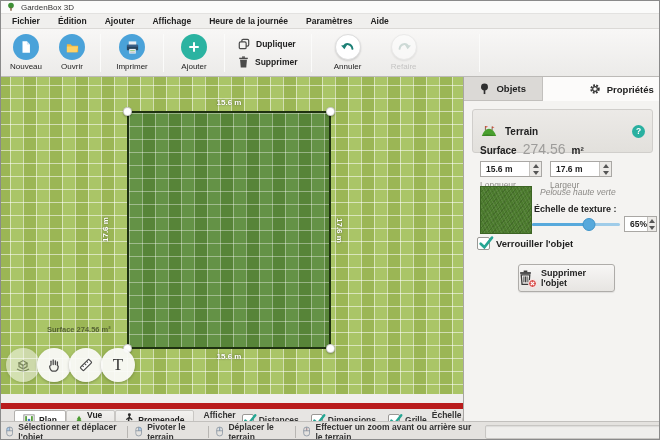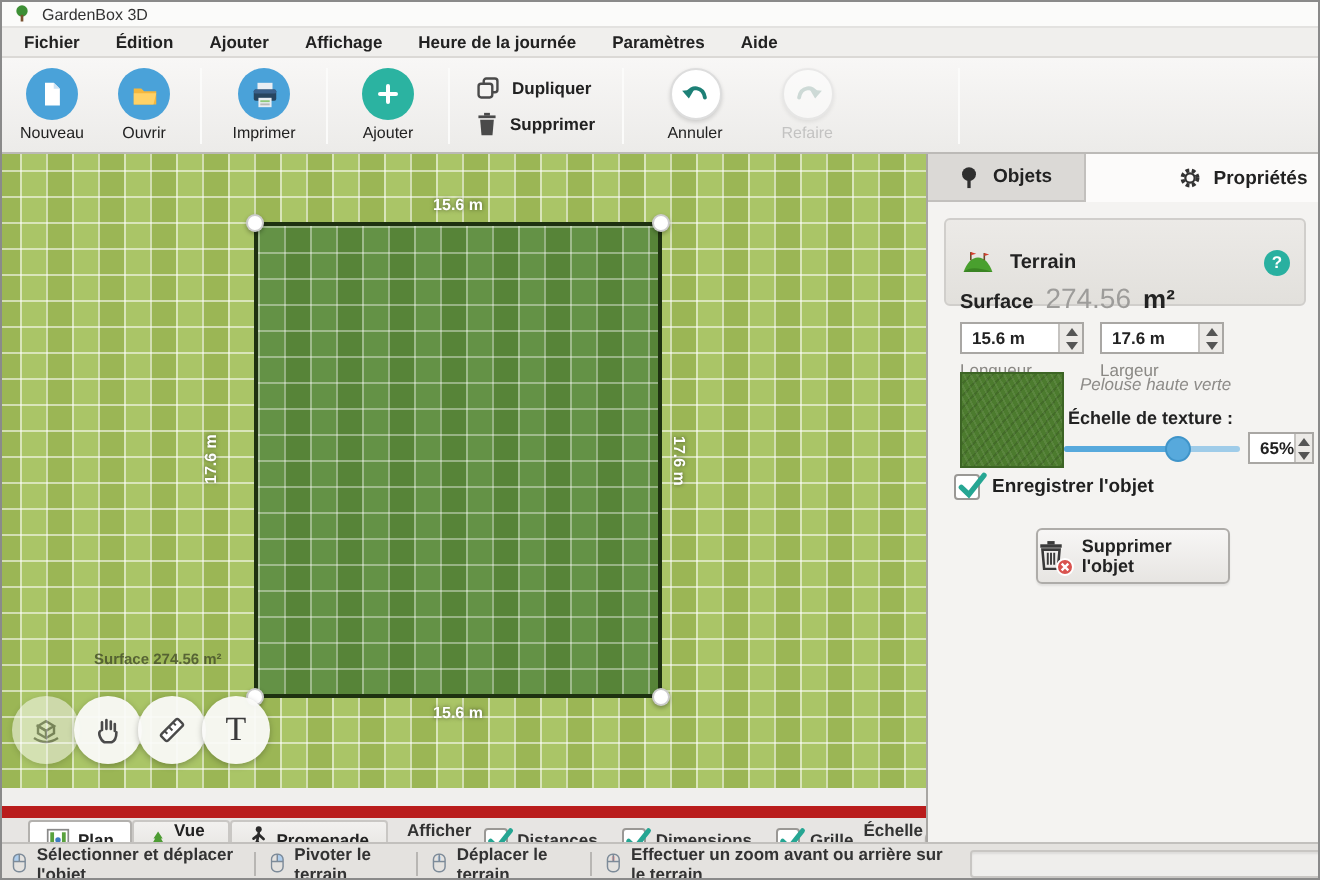--- a/index.html
+++ b/index.html
@@ -75,21 +75,21 @@
   .panel{position:absolute;left:462px;top:76px;width:198px;height:344px;background:#f4f3f1;border-left:1px solid #a8a6a3;}
   .tabs{display:flex;height:24px;}
   .tab{flex:1;display:flex;align-items:center;justify-content:center;gap:6px;font-size:9.5px;font-weight:700;color:#222;background:#dbd9d6;border-bottom:1px solid #c2c0bd;border-right:1px solid #c2c0bd;cursor:pointer;}
   .tab.active{background:#fcfbfa;border-bottom:none;padding-left:40px;}
   .terrain-bar{position:absolute;left:8px;top:32px;width:181px;height:44px;background:linear-gradient(#eceae7,#e2e0dc);border:1px solid #d0cecb;border-radius:3px;display:flex;align-items:center;padding:0 7px;gap:7px;}
   .terrain-bar .ttl{font-size:10px;font-weight:700;color:#222;flex:1;}
   .helpdot{width:13px;height:13px;border-radius:50%;background:#29b0a0;color:#fff;font-size:8.5px;font-weight:700;display:flex;align-items:center;justify-content:center;cursor:pointer;}
   .surfrow{position:absolute;left:16px;top:64px;display:flex;align-items:baseline;gap:6px;}
   .surfrow .k{font-size:10px;font-weight:700;color:#222;}
   .surfrow .v{font-size:14px;color:#9d9c9a;}
-  .surfrow .u{font-size:13px;font-weight:700;color:#222;}
+  .surfrow .u{font-size:10px;font-weight:700;color:#222;}
   .spin{position:absolute;width:62px;height:16px;background:#fff;border:1px solid #a9a7a4;display:flex;}
   .spin .val{flex:1;font-size:8.5px;font-weight:600;color:#222;display:flex;align-items:center;padding-left:5px;}
   .spin .btns{width:12px;border-left:1px solid #c5c3c0;background:#eceae7;display:flex;flex-direction:column;}
   .spin .btns i{flex:1;display:flex;align-items:center;justify-content:center;cursor:pointer;}
   .spin .btns i.up b{width:0;height:0;border-left:3px solid transparent;border-right:3px solid transparent;border-bottom:4px solid #555;}
   .spin .btns i.dn b{width:0;height:0;border-left:3px solid transparent;border-right:3px solid transparent;border-top:4px solid #555;}
   .spin-lbl{position:absolute;font-size:8.5px;color:#8a8884;}
   .swatch{position:absolute;left:16px;top:109px;width:52px;height:48px;border:1px solid #3c6424;background:#4c7b2e;
     background-image:repeating-linear-gradient(63deg,rgba(255,255,255,.08) 0 1px,transparent 1px 3px),repeating-linear-gradient(-48deg,rgba(0,0,0,.12) 0 1px,transparent 1px 4px);cursor:pointer;}
   .texname{position:absolute;left:76px;top:110px;font-size:8.5px;font-style:italic;color:#8d8b88;}
@@ -406,21 +406,21 @@
           </i>
         </div>
     </div>
 
     <div class="lockrow">
       <div class="box">
           <svg width="16" height="16" viewBox="0 0 12 12">
             <path d="M2 6.5 L4.8 9.2 L10.5 2" stroke="#26a693" stroke-width="2" fill="none" stroke-linecap="round"></path>
           </svg>
         </div>
-      <span>Enregistrer l'objet</span>
+      <span>Verrouiller l'objet</span>
     </div>
 
     <div class="delbtn">
       <div class="delicon">
         <svg width="13" height="15" viewBox="0 0 12 14">
             <rect x="4.3" y="0.5" width="3.4" height="1.6" fill="#3a3a3a"></rect>
             <rect x="1" y="2" width="10" height="1.6" fill="#3a3a3a"></rect>
             <path d="M2 4.5h8l-.8 9H2.8z" fill="none" stroke="#3a3a3a" stroke-width="1.2"></path>
             <path d="M4.5 6v5.5 M6 6v5.5 M7.5 6v5.5" stroke="#3a3a3a" stroke-width="0.9"></path>
           </svg>

